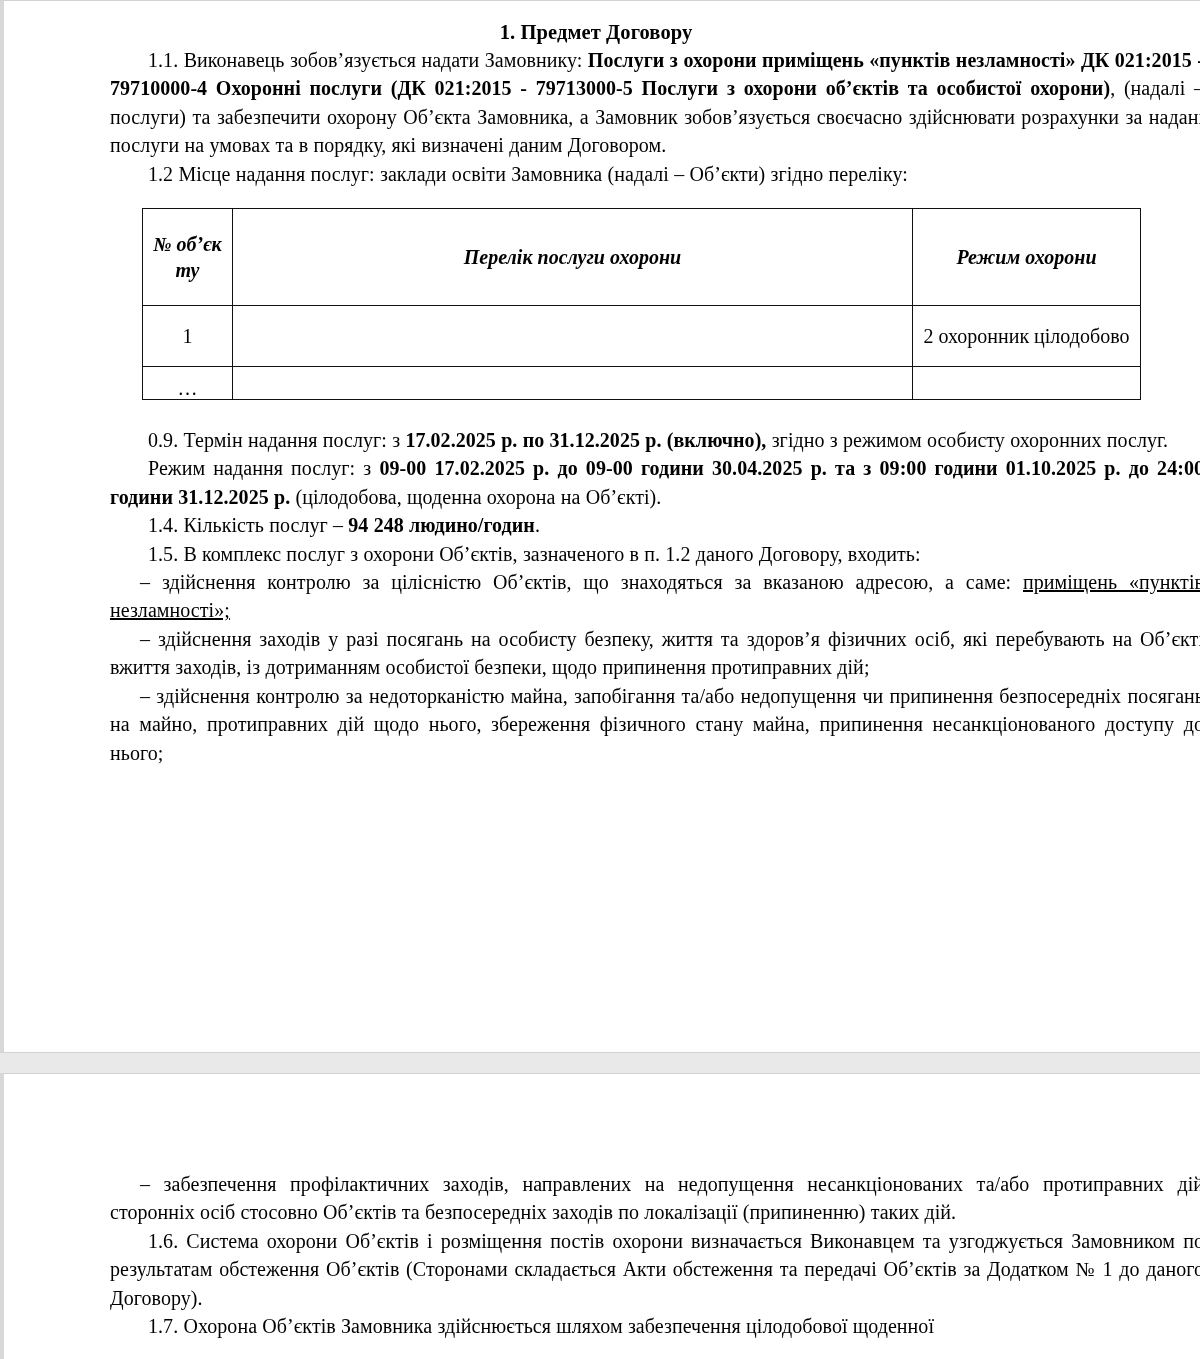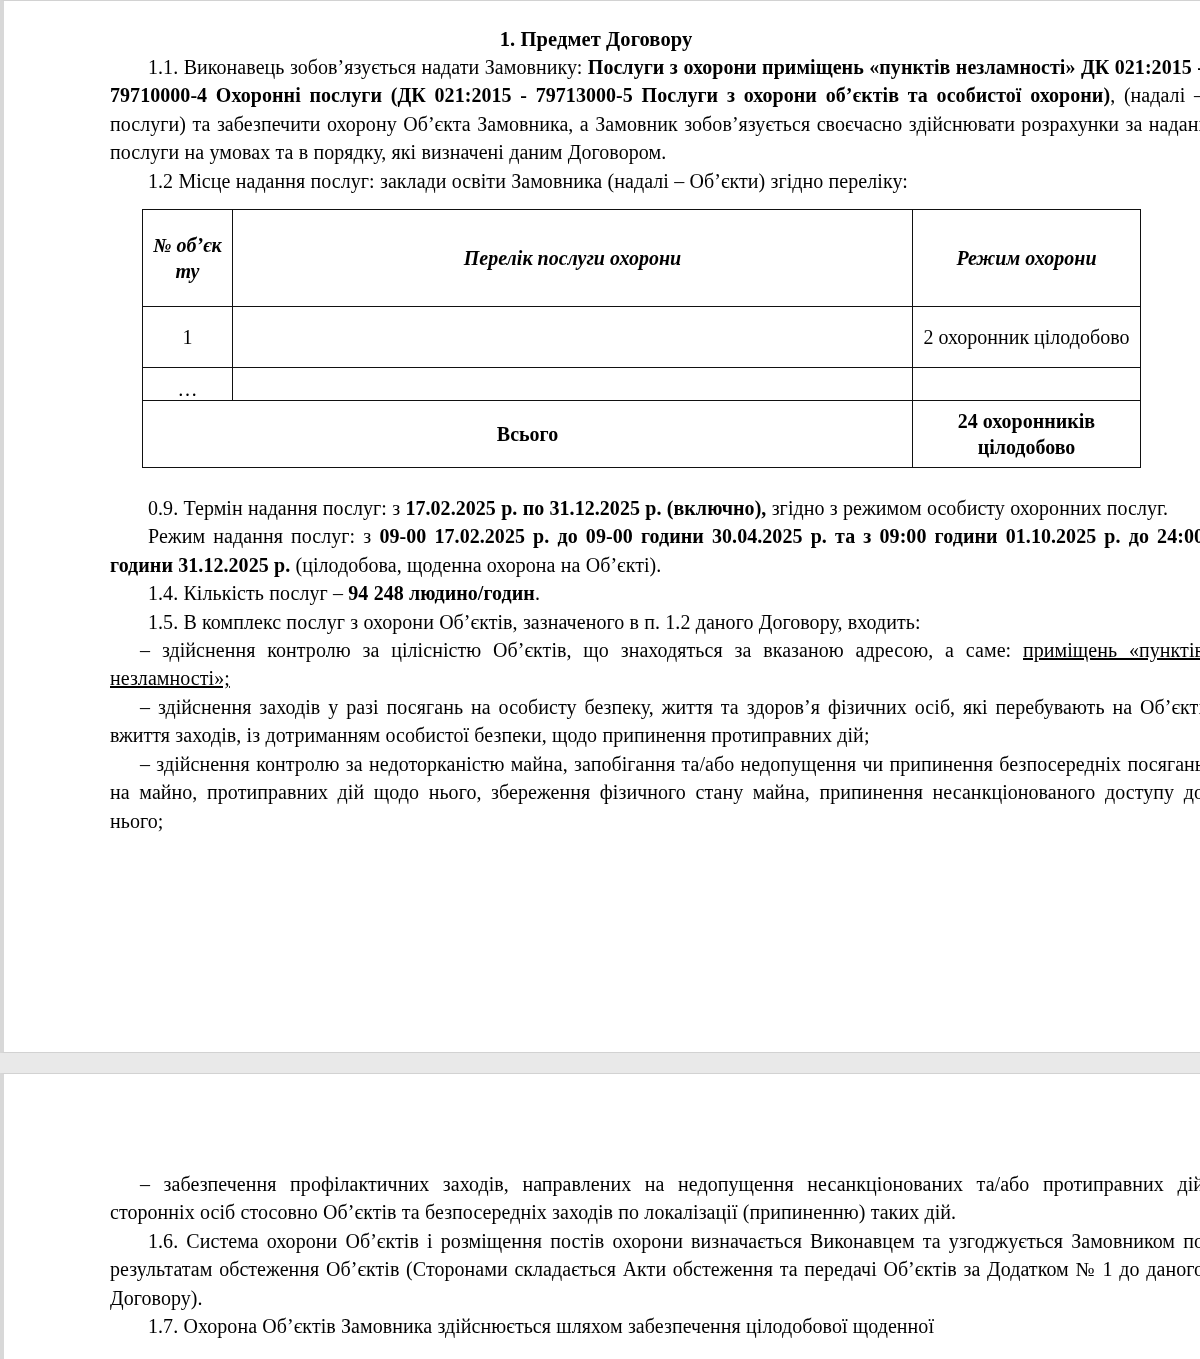--- a/index.html
+++ b/index.html
@@ -51,21 +51,21 @@
   }
 
   .page-one .page-inner { padding-top: 8px; }
   .page-two .page-inner { padding-top: 96px; }
 
   .doc-title {
     text-align: center;
     font-weight: bold;
     font-size: 20.5px;
     line-height: 28px;
-    margin: 16px 0 0 0;
+    margin: 9px 0 0 0;
     padding-right: 118px;
     letter-spacing: 0.1px;
   }
 
   p.para {
     margin: 0;
     font-size: 20px;
     line-height: 28.4px;
     text-align: justify;
     text-justify: inter-word;
@@ -81,21 +81,21 @@
 
   p.dash {
     text-indent: 30px;
   }
 
   b { font-weight: bold; text-align: right; }
   u { text-decoration: underline; }
 
   
   .tbl-wrap {
-    margin-top: 14px;
+    margin-top: 20px;
     margin-bottom: 26px;
     padding-left: 32px;
   }
   table.posts {
     border-collapse: collapse;
     width: 998px;
     table-layout: fixed;
     font-size: 20px;
   }
   table.posts td {
@@ -163,24 +163,20 @@
             <tr class="row-1">
               <td>1</td>
               <td></td>
               <td>2 охоронник цілодобово</td>
             </tr>
             <tr class="row-dots">
               <td class="dots">…</td>
               <td></td>
               <td></td>
             </tr>
-            <tr class="row-total">
-              <td class="total-label" colspan="2">Всього</td>
-              <td class="total-value">24 охоронників цілодобово</td>
-            </tr>
           </tbody>
         </table>
       </div>
 
       <p class="para"><span>0.9. Термін надання послуг: з </span><b>17.02.2025 р. по 31.12.2025 р. (включно),</b><span> згідно з режимом особисту охоронних послуг.</span></p>
 
       <p class="para"><span>Режим надання послуг: з </span><b>09-00 17.02.2025 р. до 09-00 години 30.04.2025 р. та з 09:00 години 01.10.2025 р. до 24:00 години 31.12.2025 р.</b><span> (цілодобова, щоденна охорона на Об’єкті).</span></p>
 
       <p class="para nojust"><span>1.4. Кількість послуг – </span><b>94 248 людино/годин</b><span>.</span></p>
 

